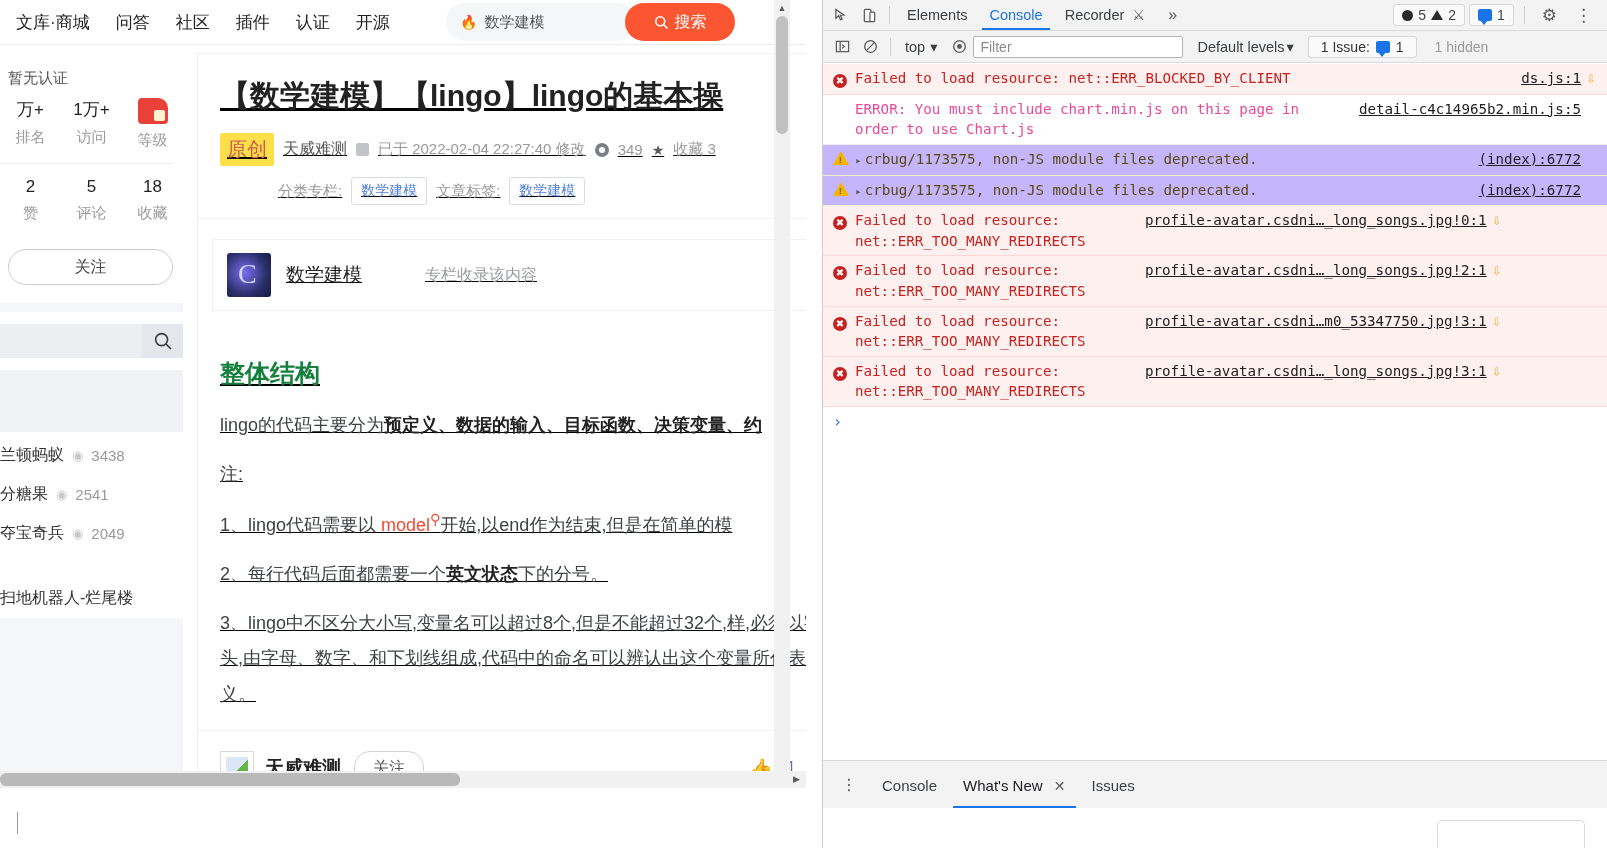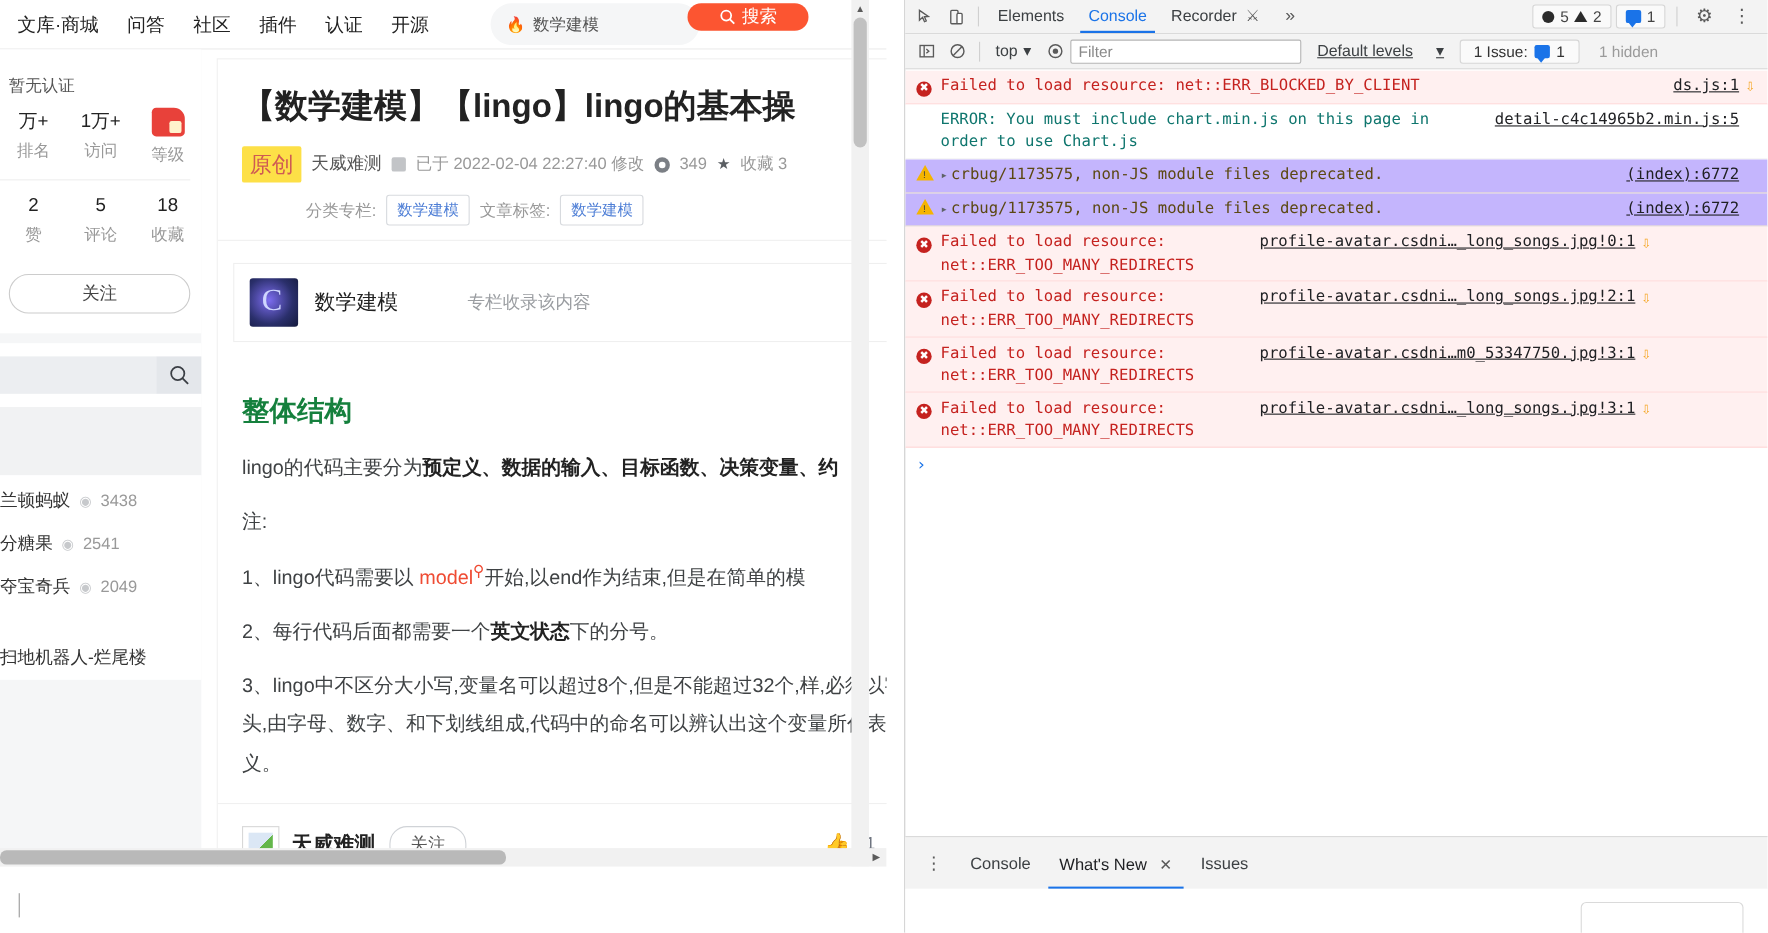--- a/index.html
+++ b/index.html
@@ -30,21 +30,21 @@
   .topnav-links { display: flex; align-items: center; gap: 26px; margin-left: -8px; font-size: 17px; color: #222; }
   .topnav-links span { white-space: nowrap; cursor: pointer; }
   .searchwrap {
     position: absolute; left: 422px; top: 3px;
     width: 190px; height: 38px; border-radius: 19px; background: #f5f6f7;
     display: flex; align-items: center; overflow: hidden;
   }
   .fire-ico { color: #fc5531; font-size: 14px; margin-left: 14px; }
   .search-term { font-size: 15px; color: #555; margin-left: 7px; }
   .search-btn {
-    position: absolute; left: 601px; top: 3px; width: 110px; height: 25px;
+    position: absolute; left: 601px; top: 3px; width: 110px; height: 38px;
     background: #fc5531; border-radius: 19px; color: #fff;
     display: flex; align-items: center; justify-content: center; gap: 6px;
     font-size: 16px; cursor: pointer;
   }
   .broken-img {
     position: absolute; left: 791px; top: 4px; width: 26px; height: 26px;
     border: 1px solid #c8c8c8; background: #fff;
   }
   .broken-img::before {
     content: ""; position: absolute; left: 4px; top: 4px; width: 17px; height: 17px;
@@ -75,21 +75,21 @@
   .lc-gap { height: 62px; background: #f1f2f3; }
   .hot-list { background: #fff; padding: 4px 0 0 0; }
   .hot-item { display: flex; align-items: center; gap: 8px; font-size: 16px; color: #333; padding: 9px 0 9px 0; white-space: nowrap; }
   .hot-item .eye { color: #c7c9cc; font-size: 13px; }
   .hot-item .cnt { color: #999; font-size: 15px; }
   .hot-text { font-size: 16px; color: #333; padding: 9px 0; white-space: nowrap; }
 
   
   .article {
     position: absolute; left: 197px; top: 53px; width: 720px; min-height: 740px;
-    background: #fff; border: 1px solid #f0f0f0;
+    background: #fff; border: 1px solid #f0f0f0; text-decoration: underline;
   }
   .art-title { font-size: 30px; font-weight: bold; color: #222; padding: 22px 0 0 22px; white-space: nowrap; }
   .art-meta { display: flex; align-items: center; gap: 9px; padding: 16px 0 0 22px; font-size: 15px; color: #999; white-space: nowrap; }
   .tag-original { background: #fde047; color: #cf5a53; font-size: 20px; padding: 3px 7px; border-radius: 2px; }
   .author-name { color: #555; font-size: 16px; }
   .meta-ico { display:inline-block; width:13px; height:13px; background:#c2c4c7; border-radius:2px; }
   .meta-eye { display:inline-block; width:14px; height:14px; border-radius:50%; background:#7b7f85; position:relative; }
   .meta-eye::after { content:""; position:absolute; left:4px; top:4px; width:6px; height:6px; background:#fff; border-radius:50%; }
   .meta-star { color: #5a5e63; font-size: 14px; }
   .art-tags { display:flex; align-items:center; gap:9px; padding: 11px 0 13px 80px; font-size: 15px; color: #999; }
@@ -152,41 +152,41 @@
   .tri-warn { width:0; height:0; border-left: 6px solid transparent; border-right: 6px solid transparent; border-bottom: 10px solid #2b2b2b; display:inline-block; }
   .msg-blue { display:inline-block; width: 14px; height: 12px; background: #1a73e8; border-radius: 2px; position: relative; }
   .msg-blue::after { content:""; position:absolute; left:2px; bottom:-4px; border-left: 4px solid transparent; border-right:4px solid transparent; border-top: 5px solid #1a73e8; }
   .gear { font-size: 17px; color: #5a5a5a; padding: 0 7px; cursor: pointer; }
   .kebab { font-size: 17px; color: #5a5a5a; padding: 0 7px; cursor: pointer; letter-spacing: 0; }
 
   .dt-filterbar { height: 32px; background: #f3f3f3; border-bottom: 1px solid #dadada; display:flex; align-items:center; padding: 0 5px; }
   .ctx-select { font-size: 14.5px; color: #3c4043; display:flex; align-items:center; gap:5px; padding: 0 8px; cursor:pointer; }
   .filter-input { width: 210px; height: 22px; border: 1px solid #b5b5b5; border-radius: 2px; background:#fff;
     font-size: 14px; color: #8a8a8a; padding: 0 6px; line-height: 21px; }
-  .levels { font-size: 14.5px; color: #3c4043; margin-left: 14px; display:flex; align-items:center; gap:21px; cursor:pointer;text-decoration:underline; }
+  .levels { font-size: 14.5px; color: #3c4043; margin-left: 14px; display:flex; align-items:center; gap:2px; cursor:pointer; }
   .issue-pill { margin-left: 14px; display:flex; align-items:center; gap:6px; border:1px solid #d6d6d6; border-radius:3px;
     padding: 2px 12px; background:#fafafa; font-size:14px; color:#333; cursor:pointer; }
   .hidden-label { margin-left: 18px; font-size: 14px; color: #9a9a9a; }
 
   .console-body { position:absolute; left:0; top: 64px; right: 0; bottom: 88px; overflow: hidden;
     font-family: "DejaVu Sans Mono", "Liberation Mono", monospace; }
   .msg { display: flex; align-items: flex-start; padding: 4px 6px 4px 10px; border-bottom: 1px solid #f0e6e6; font-size: 14.2px; line-height: 1.45; }
   .msg.error { background: #fff0f0; border-bottom-color: #ffd6d6; }
   .msg.warn { background: #c4b5fd; border-bottom-color: #f5eeca; }
   .msg.plain { background: #fff; border-bottom-color: #f1f1f1; }
   .msg-ico { flex: 0 0 22px; padding-top: 1px; }
   .ico-err { display:inline-block; width: 14px; height: 14px; border-radius:50%; background:#c5221f; color:#fff;
     font-size: 10px; line-height: 14px; text-align:center; font-family:"Liberation Sans",sans-serif; }
   .ico-warn { display:inline-block; width:0;height:0; border-left:8px solid transparent; border-right:8px solid transparent;
     border-bottom: 14px solid #f5b400; position: relative; }
   .ico-warn::after { content:"!"; position:absolute; left:-2px; top:3px; font-size:9px; color:#3c3c3c; font-family:"Liberation Sans",sans-serif; }
   .msg-text { flex: 1 1 auto; padding-right: 10px; }
   .msg.error .msg-text { color: #c5221f; }
   .msg.warn .msg-text { color: #5c4813; }
-  .msg.plain .msg-text { color: #0f766e; }
+  .msg.plain .msg-text { color: #ec4899; }
   .arrow { color: #5f6368; margin-right: 3px; font-size: 11px; }
   .msg-src { flex: 0 0 auto; text-align: right; white-space: nowrap; }
   .msg-src a { color: #202124; text-decoration: underline; font-size: 14.2px; cursor: pointer; }
   .jump { flex: 0 0 20px; text-align:center; color: #f5a623; font-size: 15px; cursor: pointer; }
   .prompt-row { display:flex; align-items:center; padding: 6px 10px; font-size: 15px; color: #1a73e8; }
 
   .dt-drawer { position: absolute; left: 0; right: 0; bottom: 40px; height: 48px; background: #f3f3f3;
     border-top: 1px solid #dadada; display: flex; align-items: center; padding: 0 6px; }
   .drawer-kebab { font-size: 16px; color: #5a5a5a; padding: 0 12px 0 12px; cursor:pointer; }
   .drawer-tab { padding: 0 13px; height: 46px; line-height: 48px; font-size: 15px; color: #3c4043; cursor: pointer; position:relative; }

